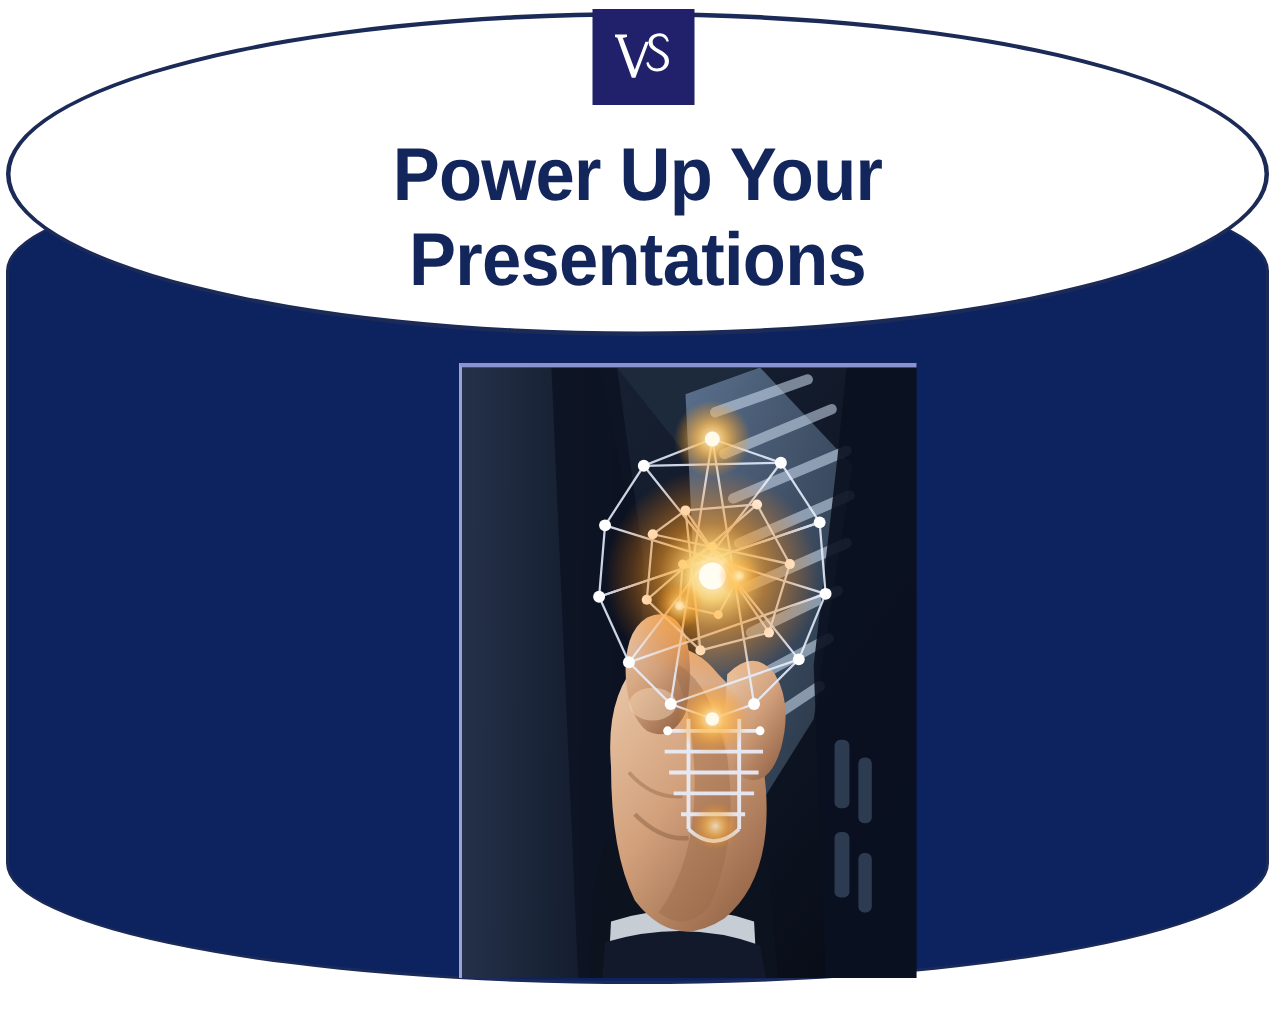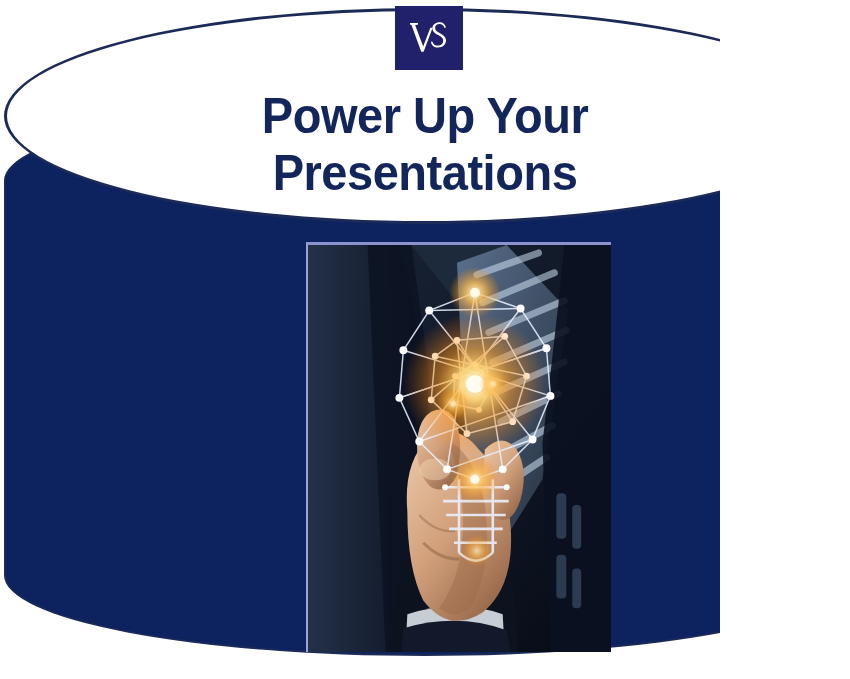--- a/index.html
+++ b/index.html
@@ -5,21 +5,21 @@
   html, body {
     margin: 0;
     padding: 0;
     background: #ffffff;
   }
   body {
     font-family: "Liberation Sans", sans-serif;
   }
   .slide {
     position: relative;
-    width: 720px;
+    width: 850px;
     height: 679px;
     background: #ffffff;
     overflow: hidden;
   }
 
   
   .cylinder-body {
     position: absolute;
     left: 4px;
     top: 100px;

